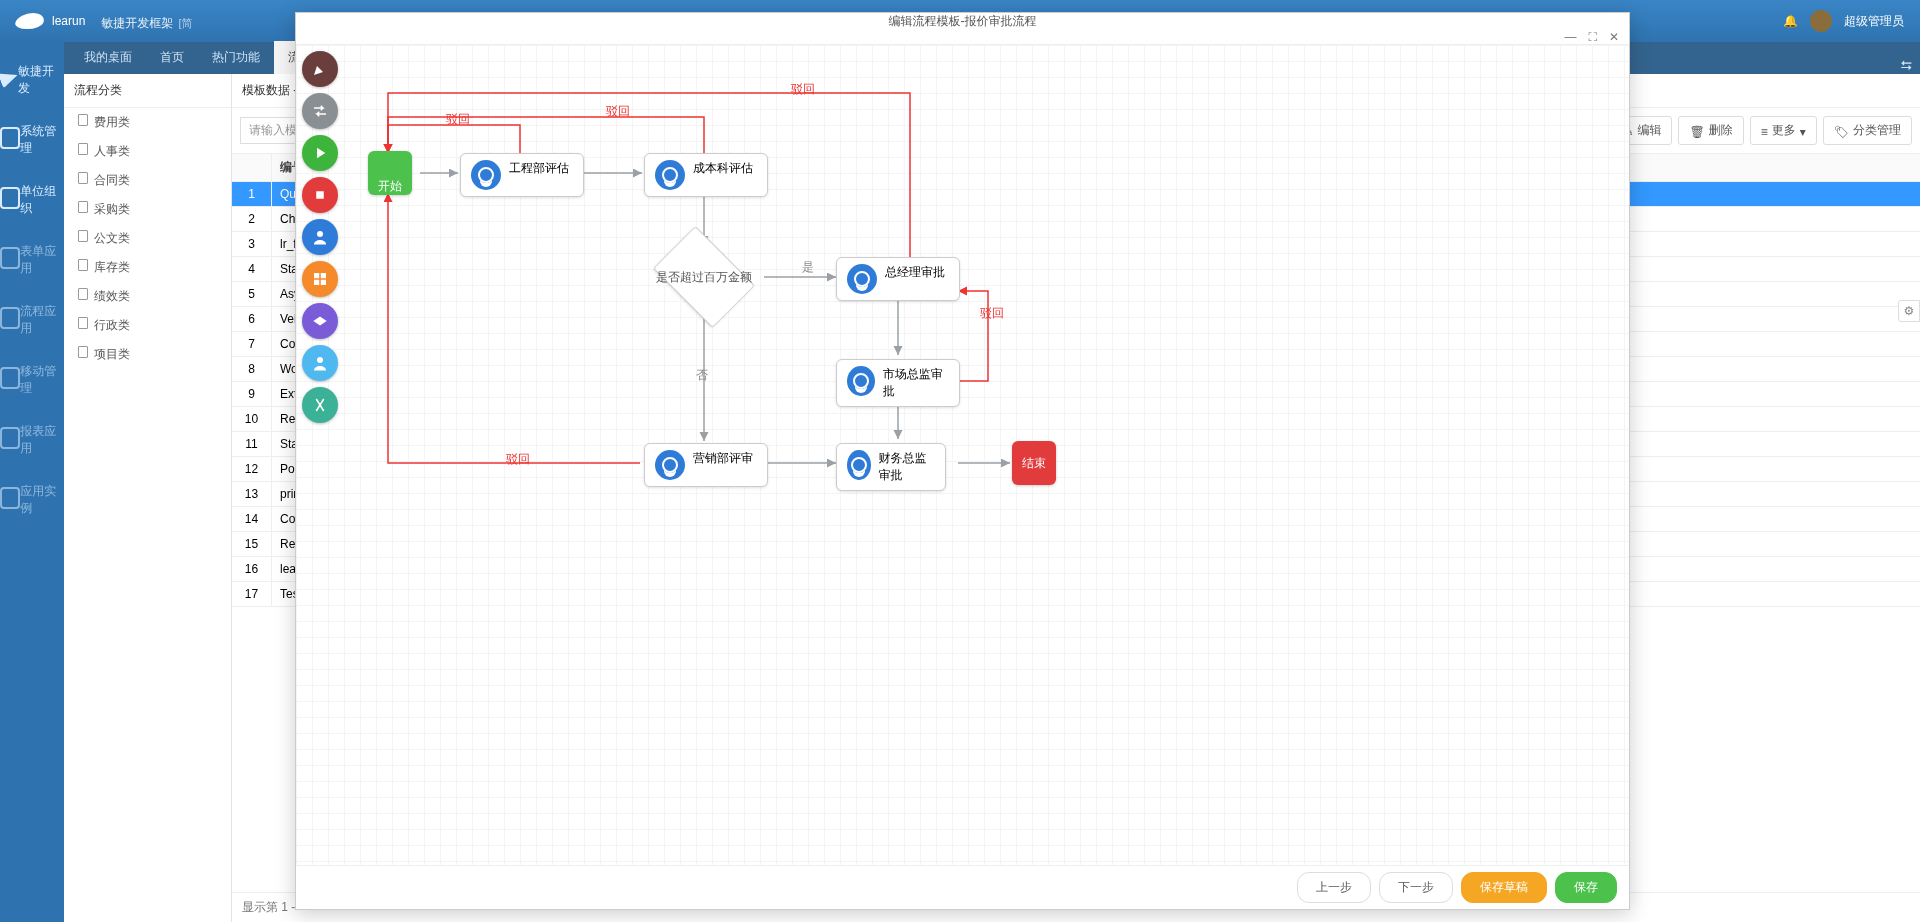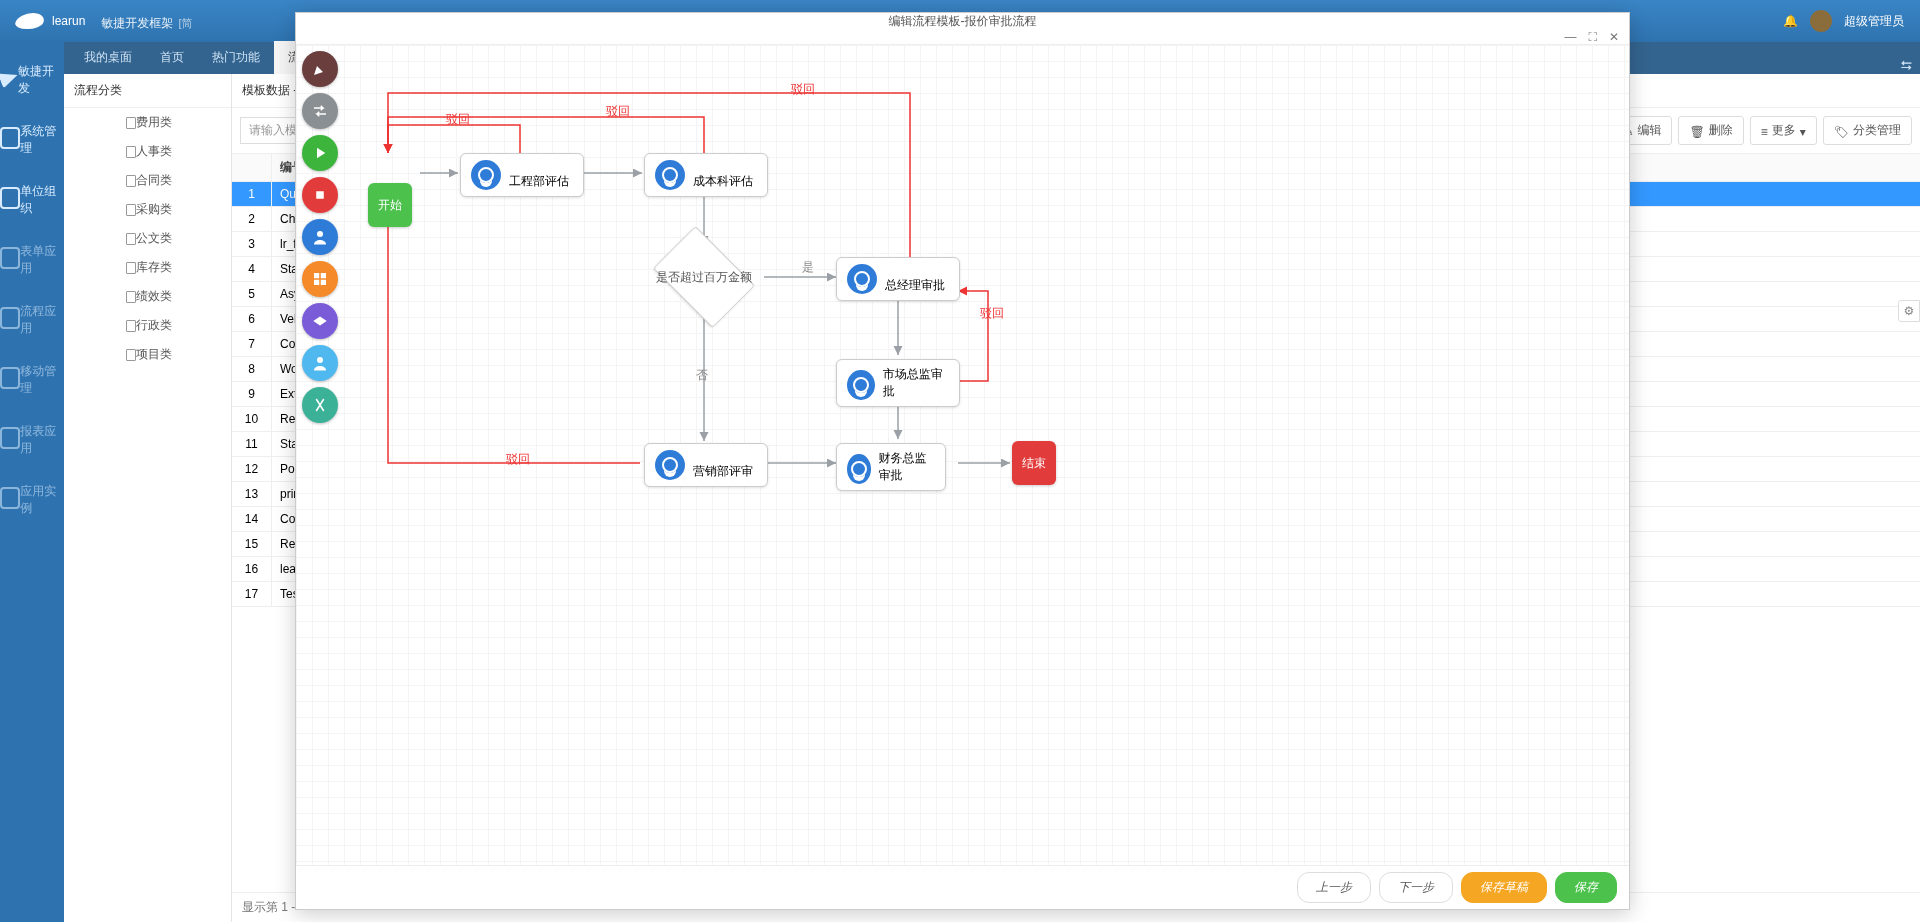--- a/index.html
+++ b/index.html
@@ -16,21 +16,21 @@
 .app-tab.active{background:#f5f5f5;color:#444;}
 .close-all{margin-left:auto;color:#cfe3f5;padding:0 8px;cursor:pointer;font-size:14px;}
 .left-rail{position:absolute;left:0;top:42px;bottom:0;width:64px;background:#2e73b0;display:flex;flex-direction:column;align-items:center;padding-top:10px;gap:4px;}
 .rail-item{color:#d9ecff;height:56px;display:flex;flex-direction:row;align-items:center;justify-content:center;width:100%;cursor:pointer;}
 .rail-item.dim{opacity:.55;}
 .rail-ico{width:22px;height:22px;border:2px solid currentColor;border-radius:4px;margin-bottom:4px;}
 .rail-ico.plane{border:none;width:0;height:0;border-left:18px solid currentColor;border-top:8px solid transparent;border-bottom:8px solid transparent;transform:rotate(-20deg);}
 .main{position:absolute;left:64px;top:74px;right:0;bottom:0;display:flex;}
 .col-cat{width:168px;background:#fff;border-right:1px solid #e4e4e4;}
 .panel-title{padding:8px 10px;color:#333;border-bottom:1px solid #eee;}
-.cat-item{padding:6px 14px;color:#555;display:flex;align-items:center;cursor:pointer;margin-left:48px;}
+.cat-item{padding:6px 14px;color:#555;display:flex;gap:6px;cursor:pointer;}
 .file-ico{width:10px;height:12px;border:1px solid #999;border-radius:1px;}
 .col-data{flex:1;background:#fff;display:flex;flex-direction:column;}
 .data-top{padding:8px;border-bottom:1px solid #eee;display:flex;align-items:center;}
 .search-in{border:1px solid #ddd;padding:4px 8px;color:#999;min-width:120px;}
 .toolbar-right{margin-left:auto;display:flex;gap:6px;}
 .tbtn{border:1px solid #ddd;background:#fff;padding:5px 10px;border-radius:3px;color:#555;cursor:pointer;display:flex;align-items:flex-end;gap:4px;}
 .tbl{flex:1;overflow:auto;}
 .tbl-head,.tbl-row{display:flex;border-bottom:1px solid #eee;}
 .tbl-head{background:#fafafa;font-weight:bold;color:#444;}
 .c-idx{width:40px;text-align:center;padding:5px 0;border-right:1px solid #eee;}
@@ -50,35 +50,35 @@
 .step .num{width:16px;height:16px;border:1px solid currentColor;border-radius:50%;display:flex;align-items:center;justify-content:center;font-size:10px;}
 .step.active{background:#2f9bff;color:#fff;}
 .step:not(.active)::after{content:"";position:absolute;right:-8px;top:0;width:0;height:0;border-left:8px solid #fff;border-top:20px solid transparent;border-bottom:20px solid transparent;}
 .step.active::after{content:"";position:absolute;right:-8px;top:0;width:0;height:0;border-left:8px solid #2f9bff;border-top:20px solid transparent;border-bottom:20px solid transparent;}
 .check{width:14px;height:14px;border:2px solid currentColor;border-radius:50%;position:relative;}
 .check::after{content:"";position:absolute;left:3px;top:0px;width:4px;height:7px;border-right:2px solid currentColor;border-bottom:2px solid currentColor;transform:rotate(45deg);}
 .canvas-wrap{flex:1;position:relative;overflow:hidden;background-image:linear-gradient(#f4f4f4 1px,transparent 1px),linear-gradient(90deg,#f4f4f4 1px,transparent 1px);background-size:16px 16px;}
 .palette{position:absolute;left:6px;top:6px;display:flex;flex-direction:column;gap:6px;}
 .pal{width:36px;height:36px;border-radius:50%;display:flex;align-items:center;justify-content:center;color:#fff;cursor:pointer;box-shadow:0 1px 3px rgba(0,0,0,.25);}
 .pal svg{width:18px;height:18px;}
-.node{position:absolute;border:1px solid #ccc;border-radius:6px;background:#fff;display:flex;align-items:flex-end;gap:8px;padding:6px 10px;box-shadow:0 1px 3px rgba(0,0,0,.12);}
+.node{position:absolute;border:1px solid #ccc;border-radius:6px;background:#fff;display:flex;align-items:flex-start;gap:8px;padding:6px 10px;box-shadow:0 1px 3px rgba(0,0,0,.12);}
 .node .uico{width:30px;height:30px;border-radius:50%;background:#2f7bd8;display:flex;align-items:center;justify-content:center;color:#fff;}
 .node .uico::after{content:"";width:12px;height:12px;border:2px solid #fff;border-radius:50%;box-shadow:0 6px 0 -2px #fff;}
-.start{position:absolute;background:#4cc24c;color:#fff;border-radius:6px;width:44px;height:44px;display:flex;align-items:center;justify-content:center;box-shadow:0 1px 3px rgba(0,0,0,.2);margin-top:32px;}
+.start{position:absolute;background:#4cc24c;color:#fff;border-radius:6px;width:44px;height:44px;display:flex;align-items:flex-end;justify-content:center;box-shadow:0 1px 3px rgba(0,0,0,.2);}
 .end{position:absolute;background:#e23b3b;color:#fff;border-radius:6px;width:44px;height:44px;display:flex;align-items:center;justify-content:center;box-shadow:0 1px 3px rgba(0,0,0,.2);}
 .decision{position:absolute;width:120px;height:60px;display:flex;align-items:center;justify-content:center;color:#555;}
 .decision::before{content:"";position:absolute;inset:0;border:1px solid #ccc;background:#fff;transform:rotate(45deg) scaleX(.7);border-radius:4px;box-shadow:0 1px 3px rgba(0,0,0,.12);}
 .decision span{position:relative;}
 svg.edges{position:absolute;inset:0;width:100%;height:100%;pointer-events:none;}
 .edge{stroke:#9aa0a6;stroke-width:1.5;fill:none;marker-end:url(#arr-grey);}
 .edge.red{stroke:#e33;marker-end:url(#arr-red);}
 .edge-lbl{position:absolute;color:#e33;background:transparent;font-size:12px;}
 .edge-lbl.grey{color:#888;}
 .modal-foot{height:44px;border-top:1px solid #eee;display:flex;align-items:center;justify-content:flex-end;gap:8px;padding:0 12px;}
-.btn{border:1px solid #ddd;background:#fff;border-radius:12px;padding:6px 18px;color:#555;cursor:pointer;font-style:italic;}
+.btn{border:1px solid #ddd;background:#fff;border-radius:12px;padding:6px 18px;color:#555;cursor:pointer;}
 .btn.warn{background:#f5a623;border-color:#f5a623;color:#fff;}
 .btn.ok{background:#4cc24c;border-color:#4cc24c;color:#fff;}
 </style>
 </head>
 <body>
 
 <div class="app-header">
   <div class="logo">
     <div class="logo-shape"></div>
     <span>learun</span>

